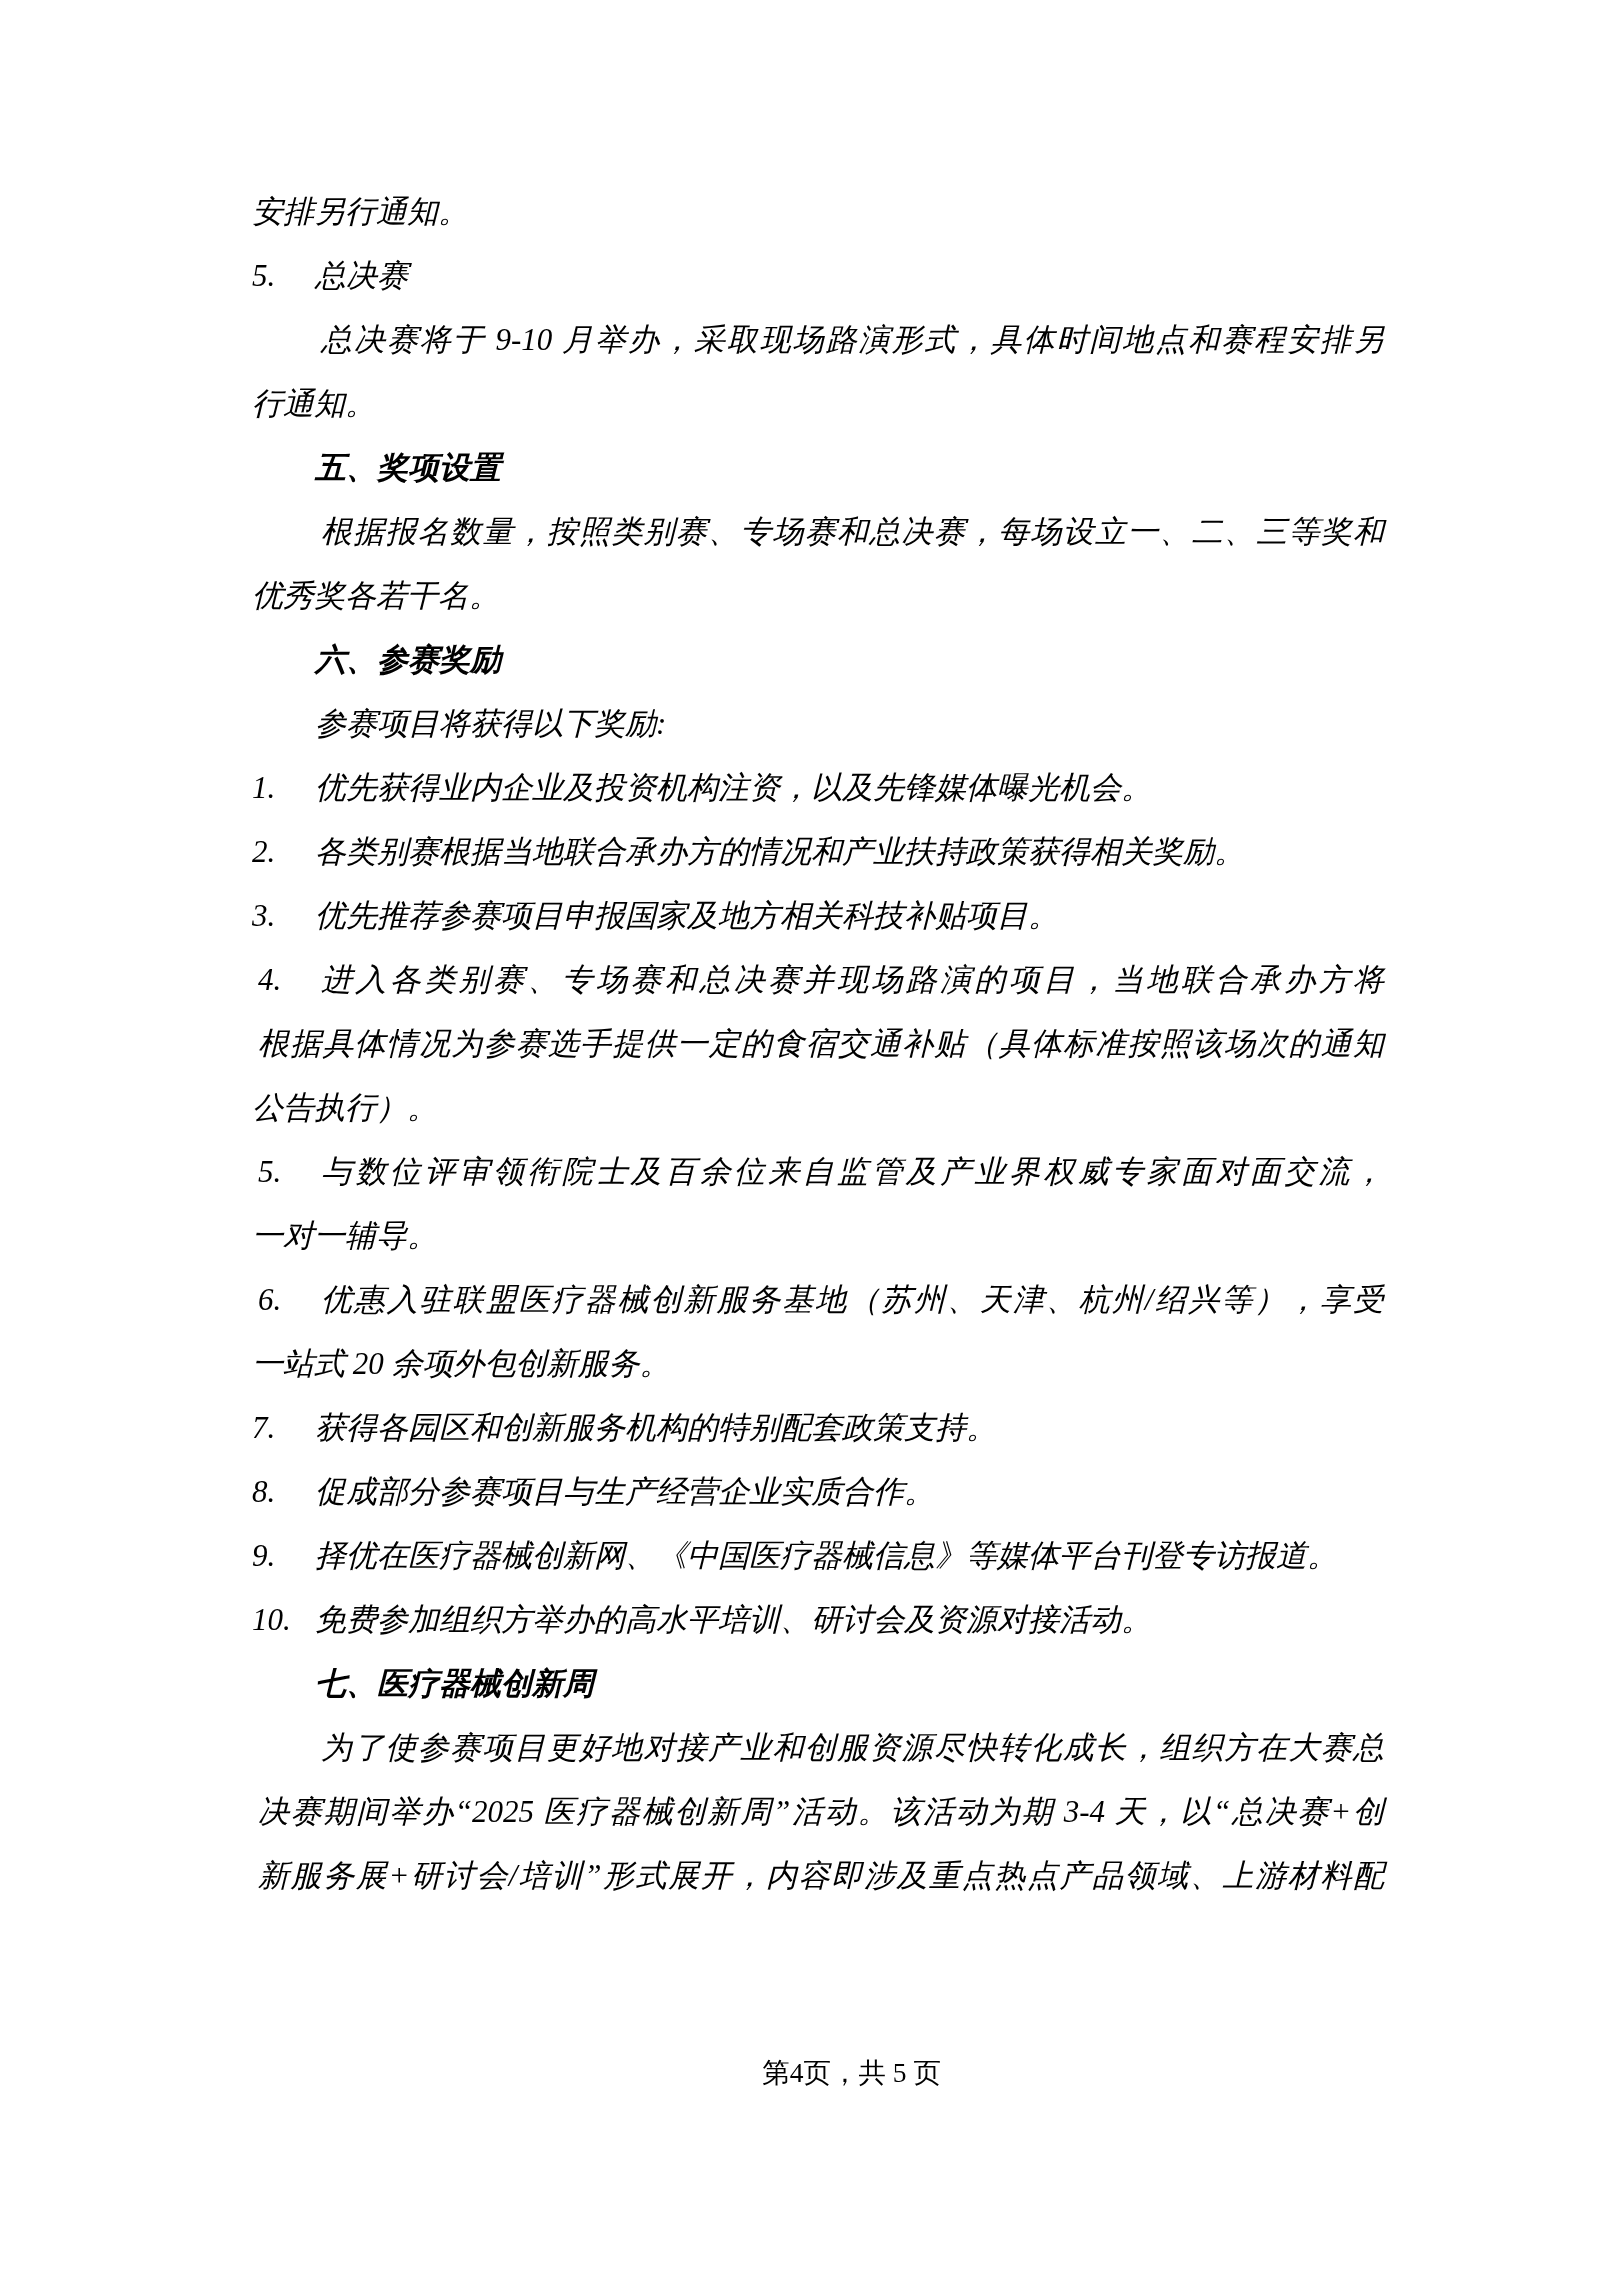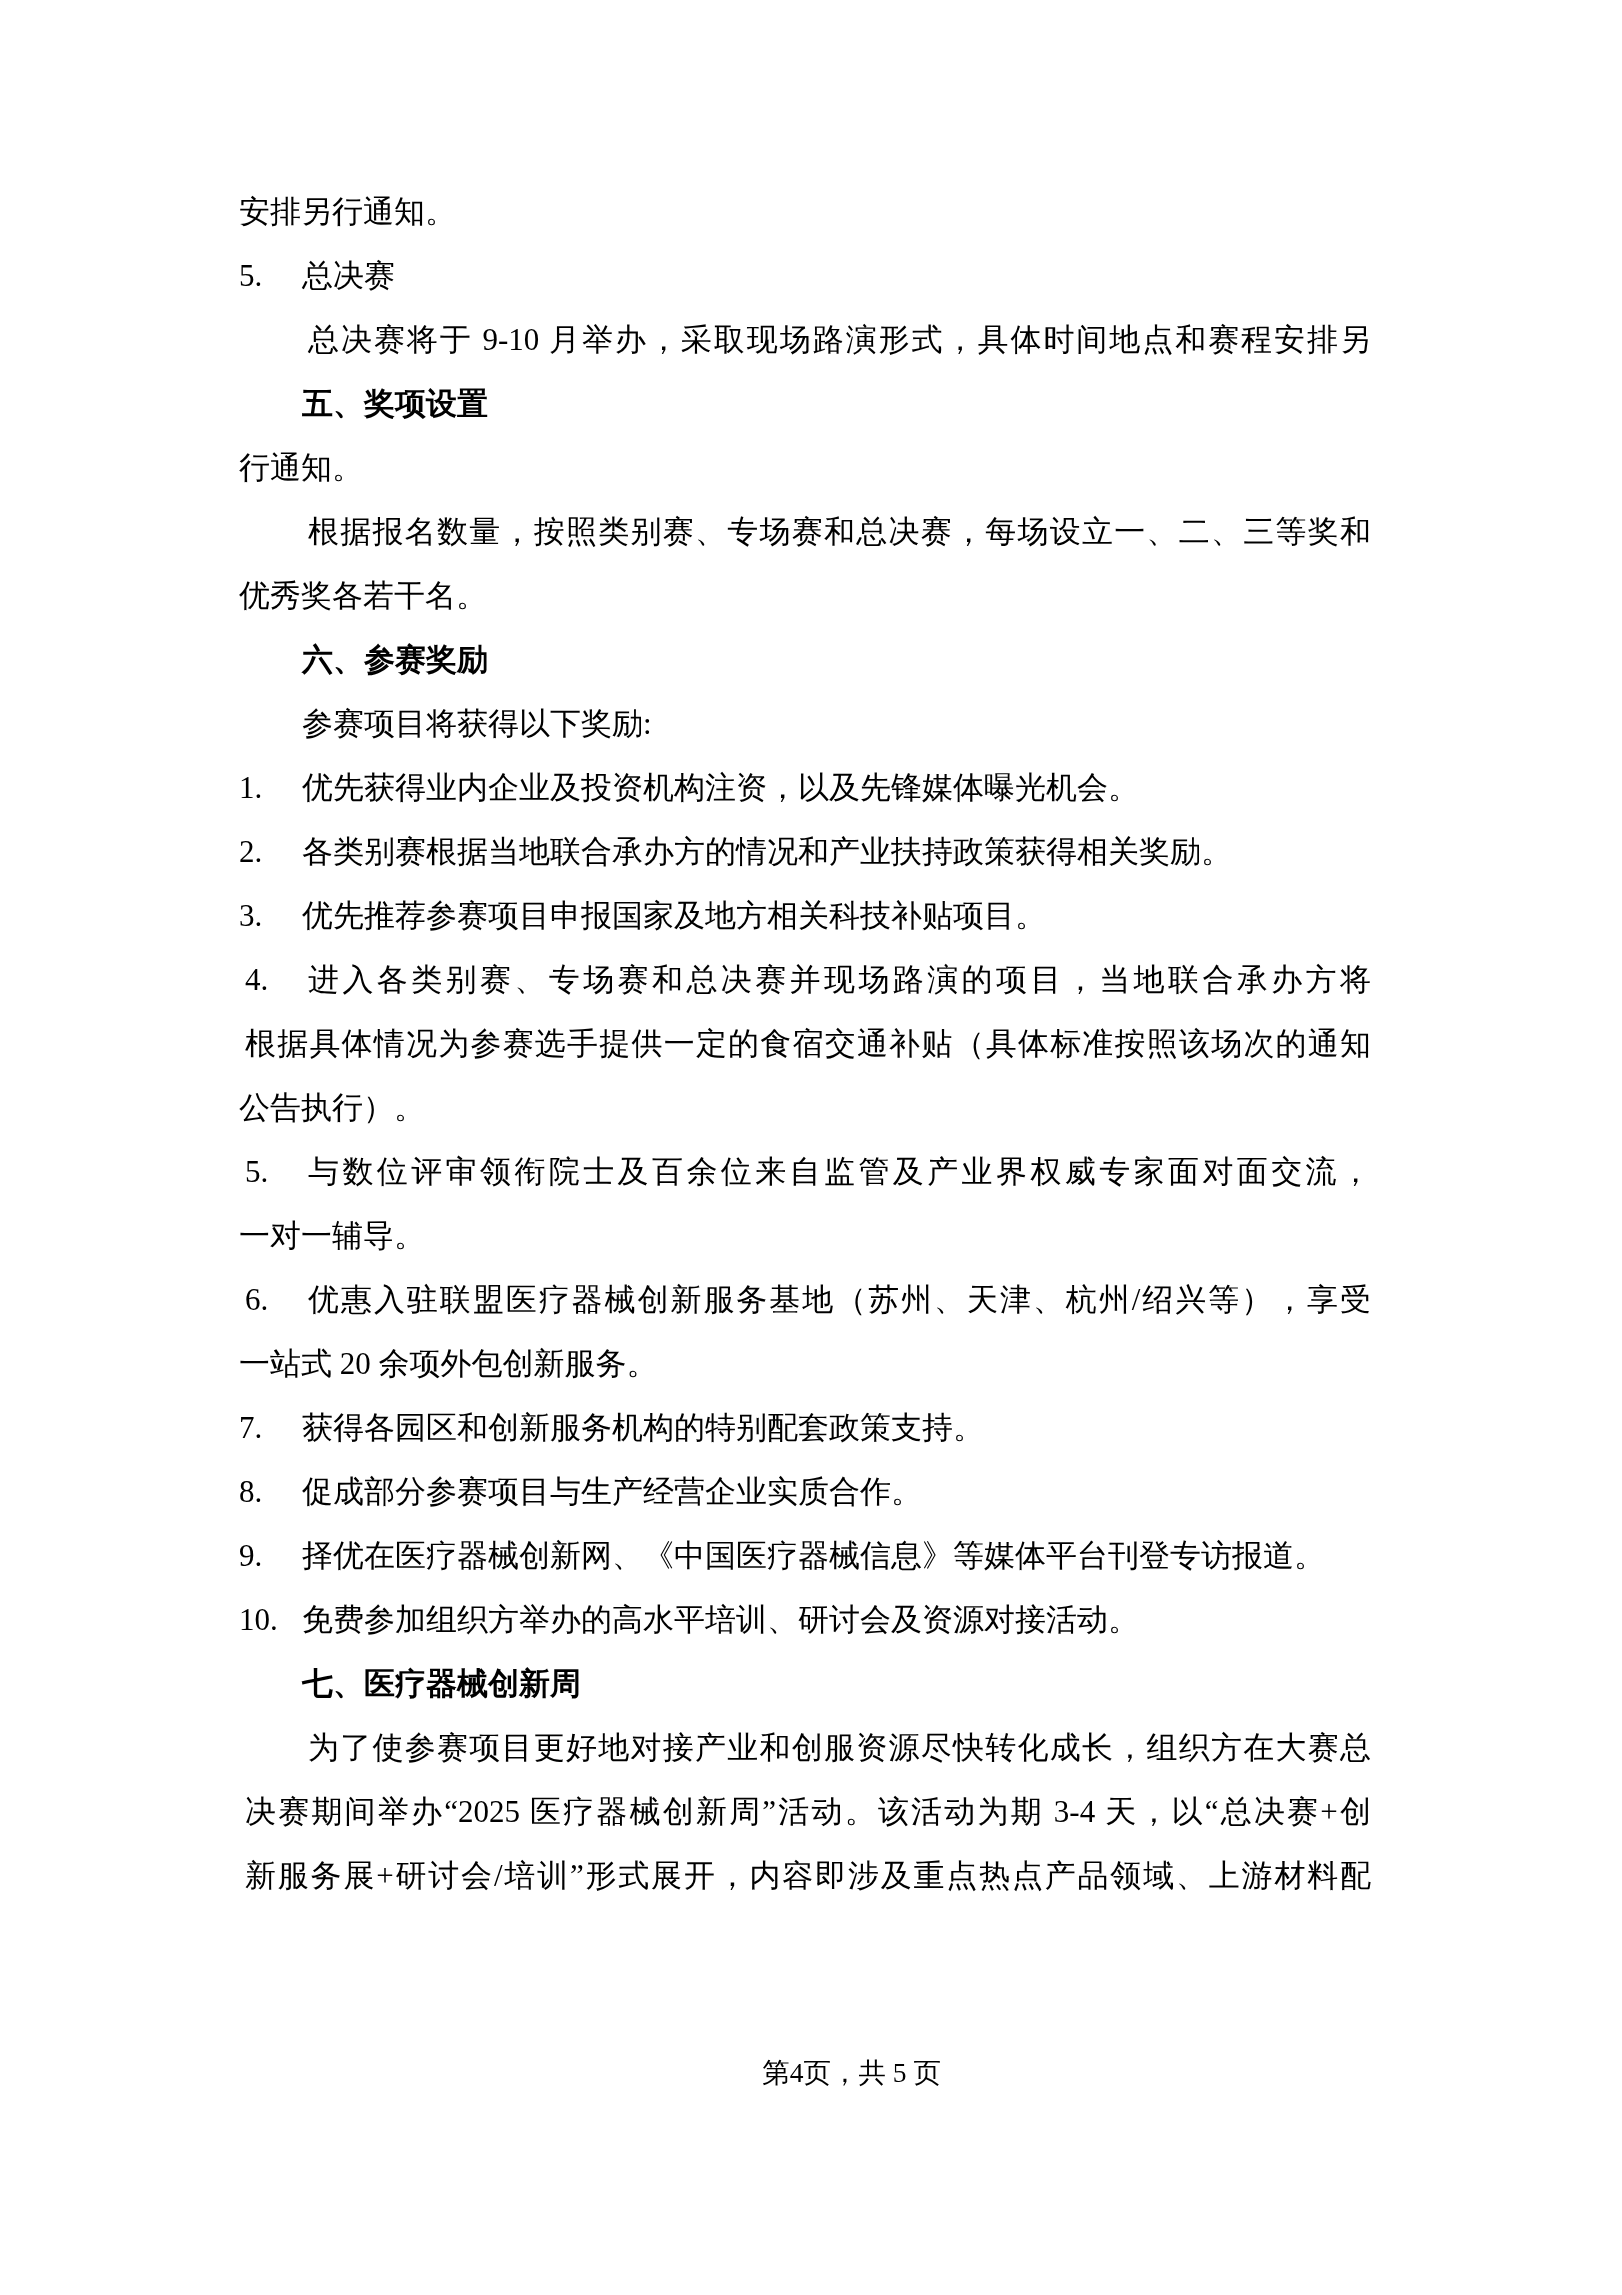--- a/index.html
+++ b/index.html
@@ -11,23 +11,24 @@
     position: relative;
     width: 1623px;
     height: 2295px;
     background: #ffffff;
     overflow: hidden;
     font-family: "Liberation Serif", serif;
     color: #000000;
   }
   .body-text {
     position: absolute;
-    left: 239px;
+    left: 252px;
     top: 180px;
     width: 1132px;
+    font-style: italic;
   }
   .ln {
     height: 64px;
     line-height: 64px;
     font-size: 31px;
     text-align: left;
     white-space: nowrap;
   }
   
   .ln.j {
@@ -73,23 +74,23 @@
   <div class="body-text">
 
     <div class="ln">安排另行通知。</div>
 
     <div class="ln item">
       <span class="num">5.</span>
       <span>总决赛</span>
     </div>
 
     <div class="ln indent j">总决赛将于 9-10 月举办，采取现场路演形式，具体时间地点和赛程安排另</div>
+    <div class="ln">行通知。</div>
+
     <div class="ln heading">五、奖项设置</div>
-
-    <div class="ln">行通知。</div>
 
     <div class="ln indent j">根据报名数量，按照类别赛、专场赛和总决赛，每场设立一、二、三等奖和</div>
     <div class="ln">优秀奖各若干名。</div>
 
     <div class="ln heading">六、参赛奖励</div>
 
     <div class="ln indent">参赛项目将获得以下奖励:</div>
 
     <div class="ln item">
       <span class="num">1.</span>

